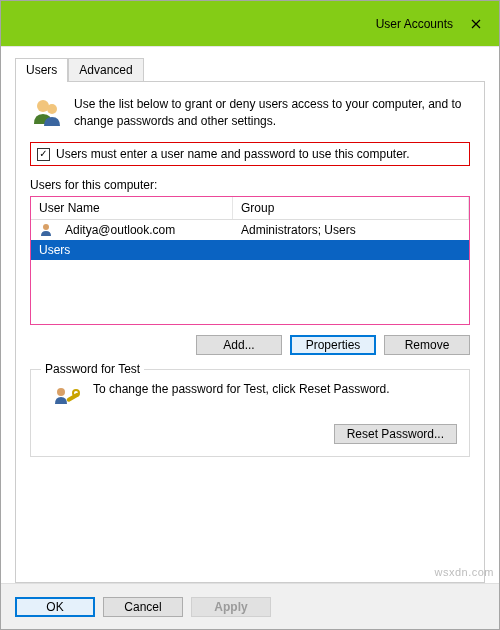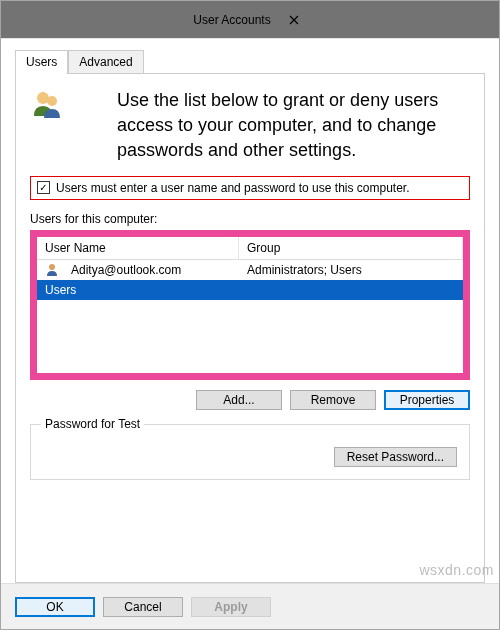--- a/index.html
+++ b/index.html
@@ -1,33 +1,33 @@
 <!DOCTYPE html>
 <html><head>
 <meta charset="utf-8">
 <style>
   * { box-sizing: border-box; font-family: "Segoe UI", Tahoma, sans-serif; }
   body { margin: 0; background: #fff; width: 500px; height: 630px; overflow: hidden; font-size: 12px; color: #000; }
   .window { width: 500px; height: 630px; border: 1px solid #a5a5a5; display: flex; flex-direction: column; background: #fff; }
-  .titlebar { height: 38px; display: flex; align-items: center; justify-content: center; padding: 0 0 0 10px; background: #737373; border-bottom: 1px solid #e5e5e5; }
+  .titlebar { height: 46px; display: flex; align-items: center; justify-content: flex-end; padding: 0 0 0 10px; background: #84cc16; border-bottom: 1px solid #e5e5e5; }
   .titlebar .title { font-size: 12px; }
   .titlebar .close { width: 46px; height: 32px; display: flex; align-items: center; justify-content: center; font-size: 16px; font-family: sans-serif; }
   .content { flex: 1; padding: 10px 14px 0 14px; display: flex; flex-direction: column; }
   .tabs { display: flex; position: relative; top: 1px; }
   .tab { padding: 4px 10px; border: 1px solid #ccc; border-bottom: none; background: #fff; font-size: 12px; }
   .tab.inactive { background: #f0f0f0; border-bottom: 1px solid #ccc; }
   .tab.active { background: #fff; position: relative; z-index: 2; }
   .tabpanel { border: 1px solid #ccc; padding: 14px 14px 14px 14px; flex: 1; display: flex; flex-direction: column; }
   .intro { display: flex; gap: 10px; align-items: flex-start; margin-bottom: 12px; }
   .intro .icon { width: 34px; height: 34px; flex: 0 0 34px; }
-  .intro .text { font-size: 18px; line-height: 1.4; margin-left: 43px; }
+  .intro .text { font-size: 12px; line-height: 1.4; }
   .highlight-box { border: 1px solid #d00; padding: 4px 6px; display: flex; align-items: center; gap: 6px; margin-bottom: 12px; }
   .checkbox { width: 13px; height: 13px; border: 1px solid #333; display: inline-flex; align-items: center; justify-content: center; font-size: 10px; line-height: 1; }
   .listlabel { margin-bottom: 4px; }
-  .listbox { border: 7px solid #ec4899; height: 150px; background: #fff; display: flex; flex-direction: column; }
+  .listbox { border: 1px solid #ec4899; height: 129px; background: #fff; display: flex; flex-direction: column; }
   .listhdr { display: flex; background: #fff; border-bottom: 1px solid #ddd; }
   .listhdr .col { padding: 4px 8px; border-right: 1px solid #e5e5e5; }
   .col-name { flex: 0 0 202px; }
   .col-group { flex: 1; }
   .listrows { flex: 1; overflow: auto; }
   .row { display: flex; align-items: center; height: 20px; }
   .row.selected { background: #0a63c2; color: #fff; }
   .row .cell { padding: 2px 8px; display: flex; align-items: center; gap: 12px; }
   .row .cell.col-name { flex: 0 0 202px; }
   .row .cell.col-group { flex: 1; }
@@ -35,21 +35,21 @@
   .btnrow { display: flex; justify-content: flex-end; gap: 8px; margin-top: 10px; }
   .btn { min-width: 86px; height: 20px; border: 1px solid #adadad; background: #e1e1e1; font-size: 12px; padding: 0 12px; cursor: default; display: inline-flex; align-items: center; justify-content: center; }
   .btn.focus { border: 1px solid #0078d7; box-shadow: inset 0 0 0 1px #0078d7; background: #e5f1fb; }
   .btn.disabled { color: #9b9b9b; border-color: #d0d0d0; font-weight: bold; }
   .groupbox { border: 1px solid #d9d9d9; margin-top: 14px; padding: 12px 12px 12px 20px; position: relative; }
   .groupbox .legend { position: absolute; top: -8px; left: 10px; background: #fff; padding: 0 4px; font-size: 12px; }
   .pwrow { display: flex; align-items: flex-start; gap: 10px; }
   .pwrow .icon { width: 32px; height: 32px; }
   .pwrow .text { flex: 1; }
   .dialogbtns { border-top: 1px solid #dfdfdf; height: 46px; display: flex; align-items: center; gap: 8px; padding: 0 14px; background: #f0f0f0; }
-  .watermark { position: absolute; right: 6px; bottom: 52px; font-size: 14px; color: #bdbdbd; letter-spacing: 0.5px; pointer-events: none; text-align: right; }
+  .watermark { position: absolute; right: 6px; bottom: 52px; font-size: 11px; color: #bdbdbd; letter-spacing: 0.5px; pointer-events: none; text-align: right; }
 </style>
 </head>
 <body>
 
 <div class="window">
 
   <div class="titlebar">
     <span class="title">User Accounts</span>
     <div class="close">
       <svg width="10" height="10" viewBox="0 0 10 10">
@@ -105,26 +105,37 @@
             <div class="cell col-group">Administrators; Users</div>
           </div>
           <div class="row selected">
             <div class="cell col-group">Users</div>
           </div>
         </div>
       </div>
 
       <div class="btnrow">
         <button class="btn">Add...</button>
+        <button class="btn focus">Properties</button>
         <button class="btn">Remove</button>
-        <button class="btn focus">Properties</button>
       </div>
 
       <div class="groupbox">
         <div class="legend">Password for Test</div>
+        <div class="pwrow">
+          <div class="icon">
+            <svg viewBox="0 0 32 32">
+              <circle cx="10" cy="10" r="4" fill="#d9a066"></circle>
+              <path d="M4 22 Q4 15 10 15 Q16 15 16 22 Z" fill="#3b66a0"></path>
+              <rect x="15" y="17" width="14" height="4" rx="2" fill="#c9a400" transform="rotate(-30 15 17)"></rect>
+              <circle cx="25" cy="11" r="3" fill="none" stroke="#c9a400" stroke-width="2"></circle>
+            </svg>
+          </div>
+          <div class="text">To change the password for Test, click Reset Password.</div>
+        </div>
         <div class="btnrow">
           <button class="btn" style="min-width:120px">Reset Password...</button>
         </div>
       </div>
 
     </div>
   </div>
 
   <div class="dialogbtns">
     <button class="btn focus" style="min-width:80px">OK</button>

